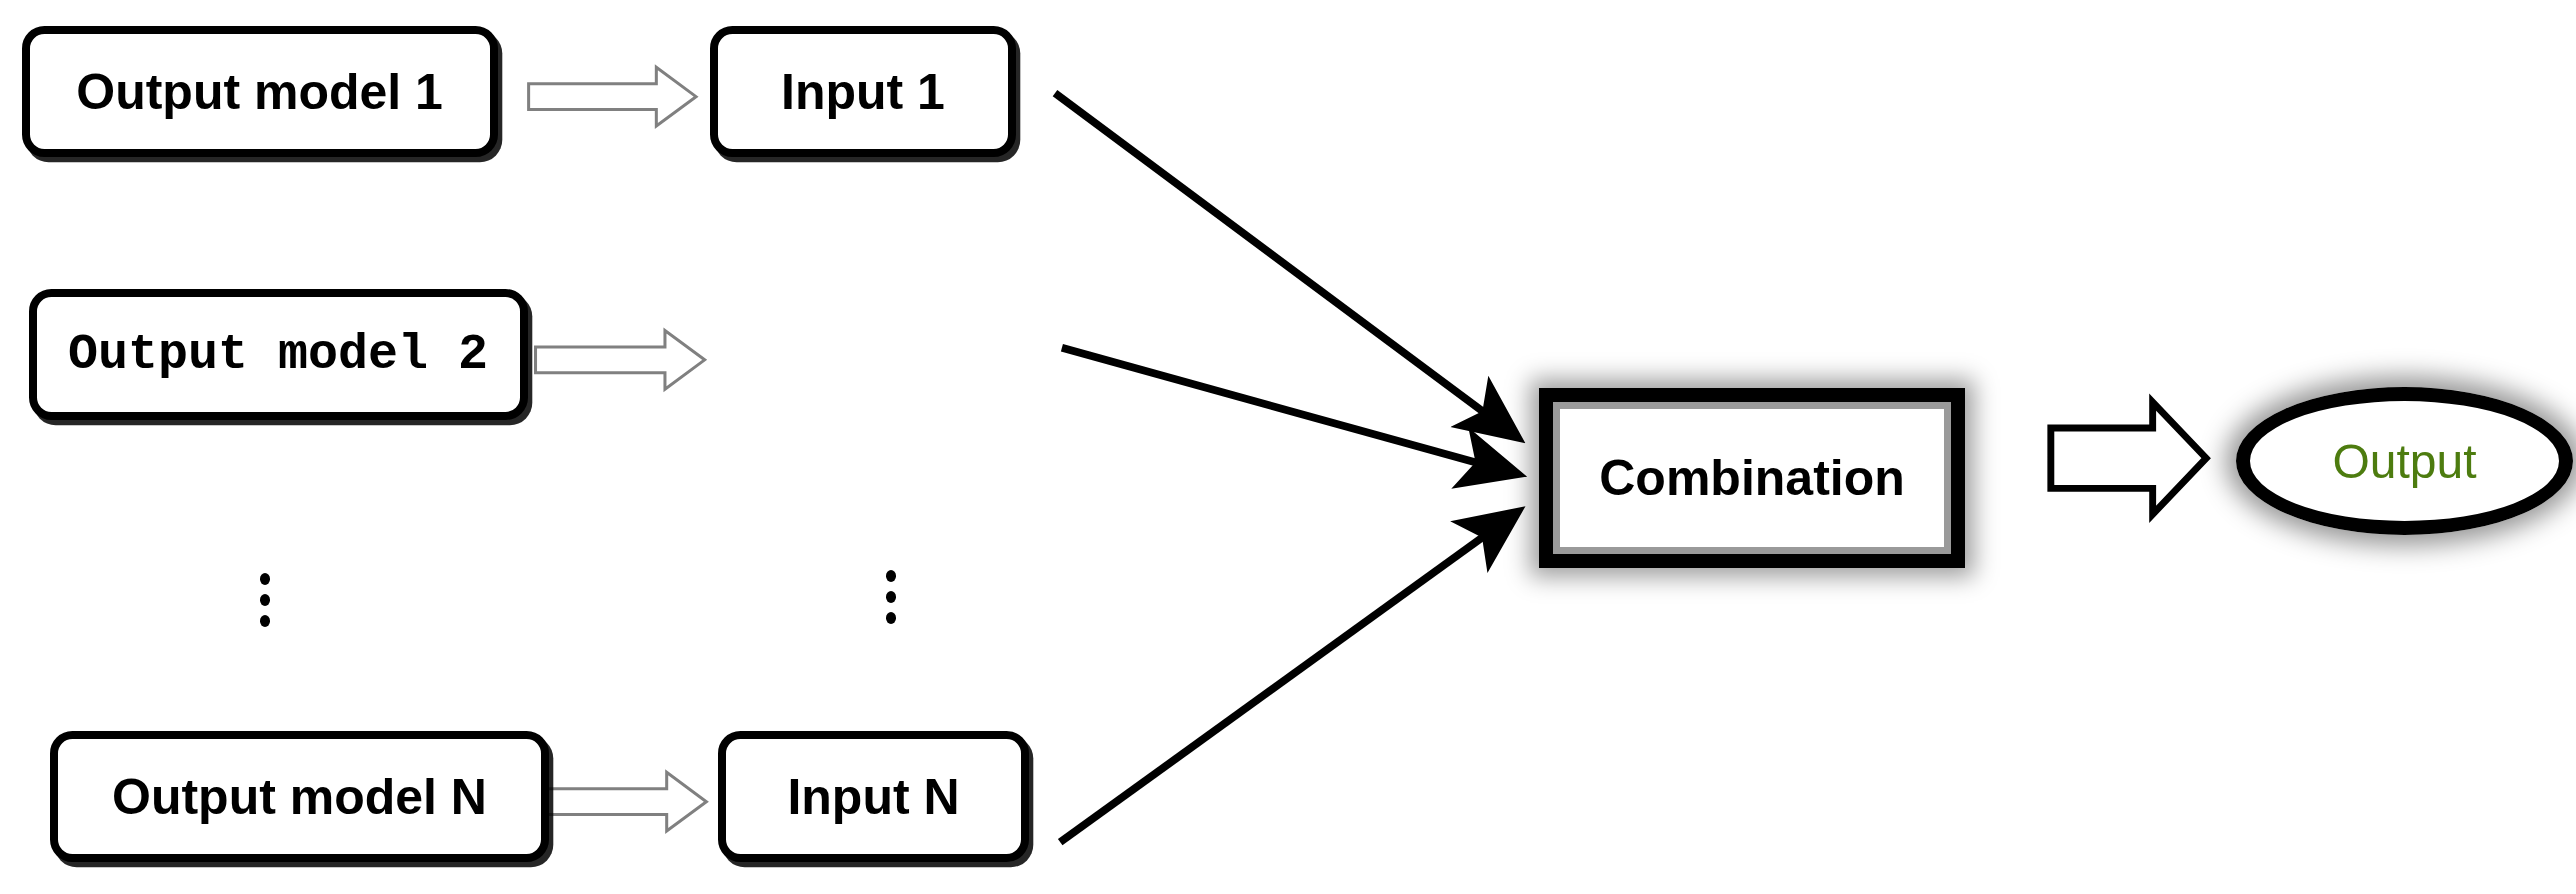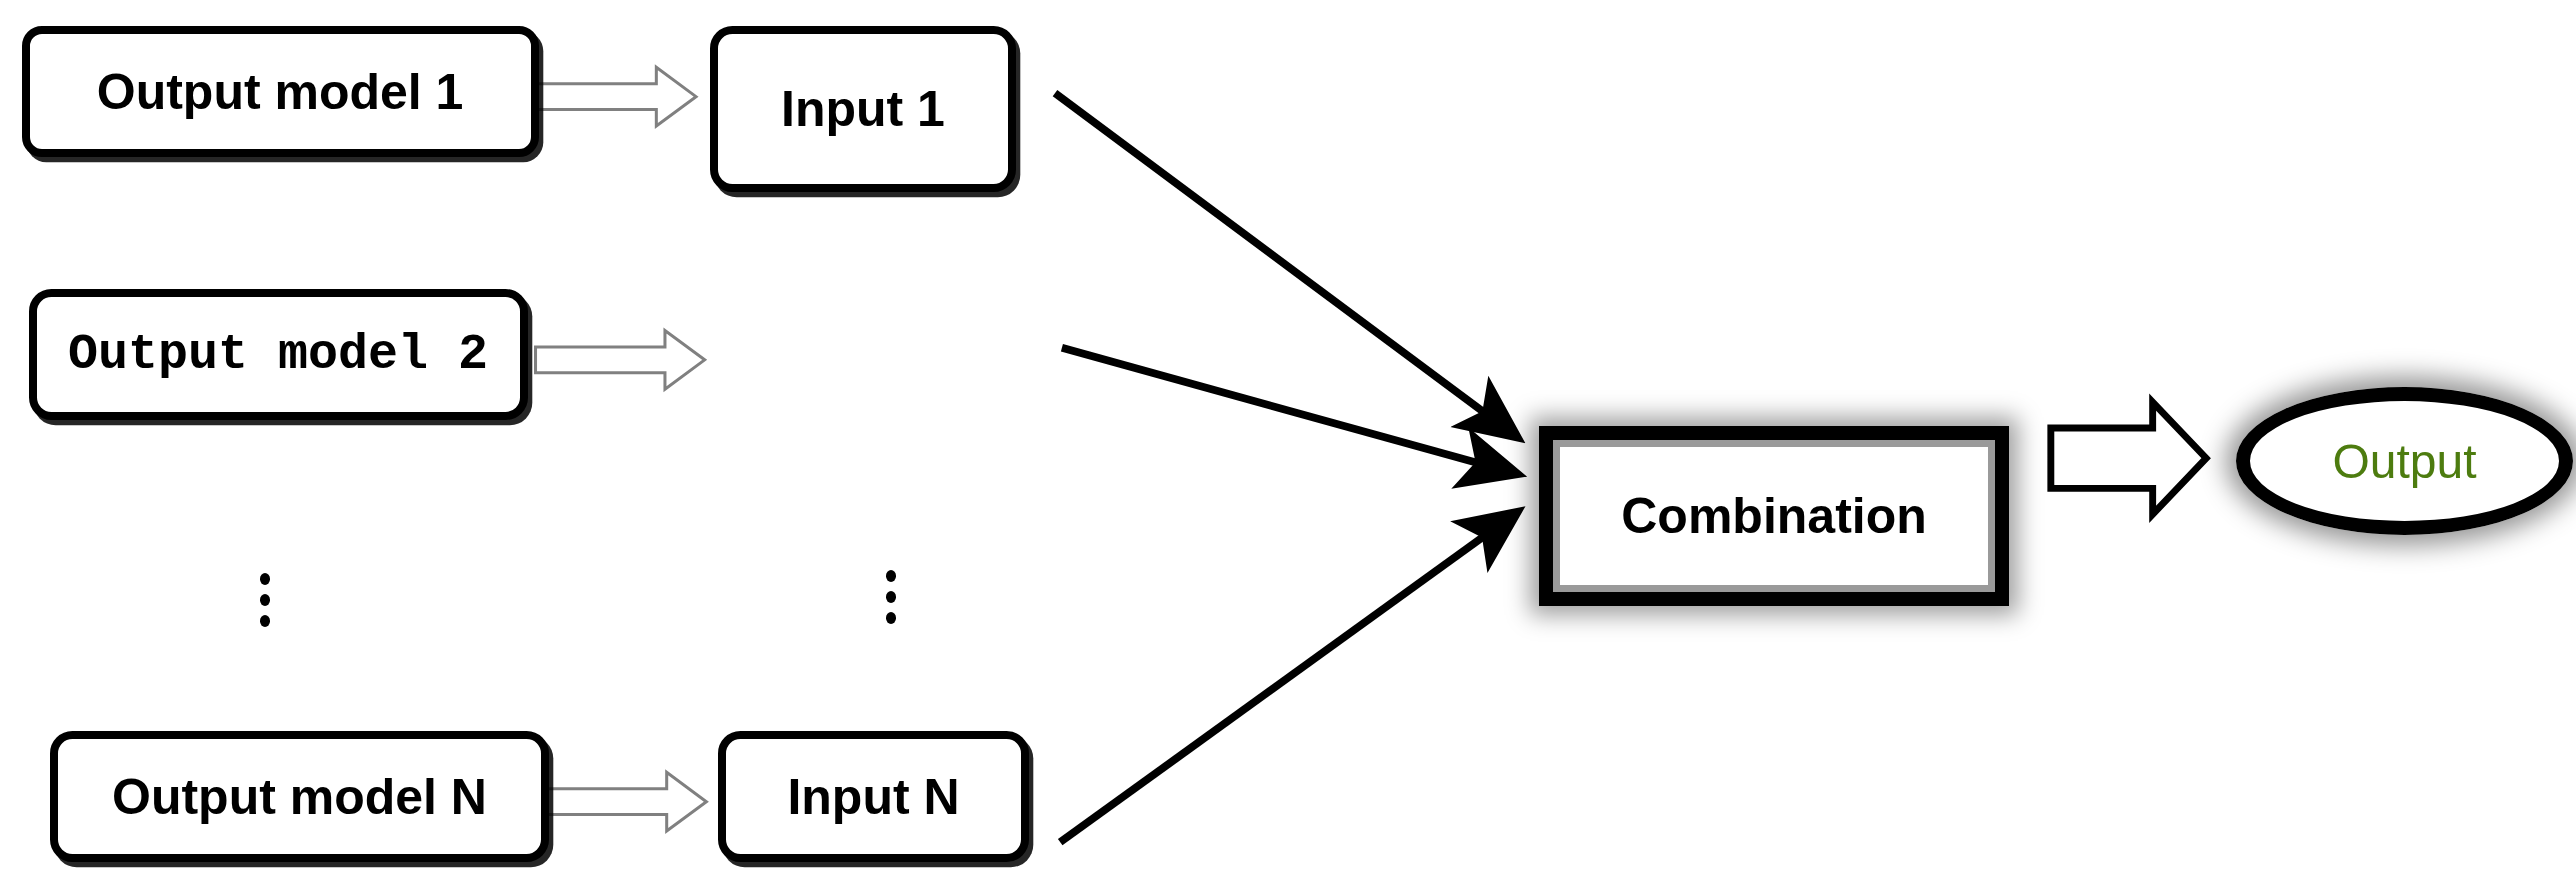--- a/index.html
+++ b/index.html
@@ -144,54 +144,54 @@
       <line x1="1222" y1="108" x2="1757" y2="506" stroke="#000000" stroke-width="9" marker-end="url(#solidhead)"></line>
     </g>
     <g>
       <line x1="1230" y1="403" x2="1757" y2="549" stroke="#000000" stroke-width="9" marker-end="url(#solidhead)"></line>
     </g>
     <g>
       <line x1="1228" y1="976" x2="1757" y2="594" stroke="#000000" stroke-width="9" marker-end="url(#solidhead)"></line>
     </g>
   </svg>
 
-  <div class="node rrect" style="left:21.6px; top:26px; width:517px; height:131px;border-radius:20px;">
+  <div class="node rrect" style="left:21.6px; top:26px; width:476px; height:131px;">
     <span>Output model 1</span>
   </div>
 
   <div class="node rrect" style="left:28.5px; top:289px; width:499px; height:131px;font-family:Liberation Mono, monospace;">
     <span>Output model 2</span>
   </div>
 
   <div class="node rrect" style="left:30px; top:731px; width:499px; height:131px;margin-left:20px;">
     <span>Output model N</span>
   </div>
 
-  <div class="node rrect" style="left:710px; top:26px; width:306px; height:166px;">
+  <div class="node rrect" style="left:710px; top:26px; width:306px; height:131px;">
     <span>Input 1</span>
   </div>
 
 
   <div class="node rrect" style="left:718px; top:731px; width:311px; height:131px;">
     <span>Input N</span>
   </div>
 
   <div class="vdots" style="left:259px; top:573px; width:12px; height:54px;">
     <span></span>
     <span></span>
     <span></span>
   </div>
 
   <div class="vdots" style="left:885px; top:570px; width:12px; height:54px;">
     <span></span>
     <span></span>
     <span></span>
   </div>
 
-  <div class="combination-outer" style="left:1539px; top:388px; width:470px; height:180px;margin-top:38px;">
+  <div class="combination-outer" style="left:1539px; top:388px; width:426px; height:180px;">
     <div class="combination-inner">
       <span class="combination-label">Combination</span>
     </div>
   </div>
 
   <div class="ellipse-wrap" style="left:2236px; top:387px; width:337px; height:148px;">
     <div class="ellipse-glow"></div>
     <div class="ellipse-shape">
       <span class="ellipse-label">Output</span>
     </div>

